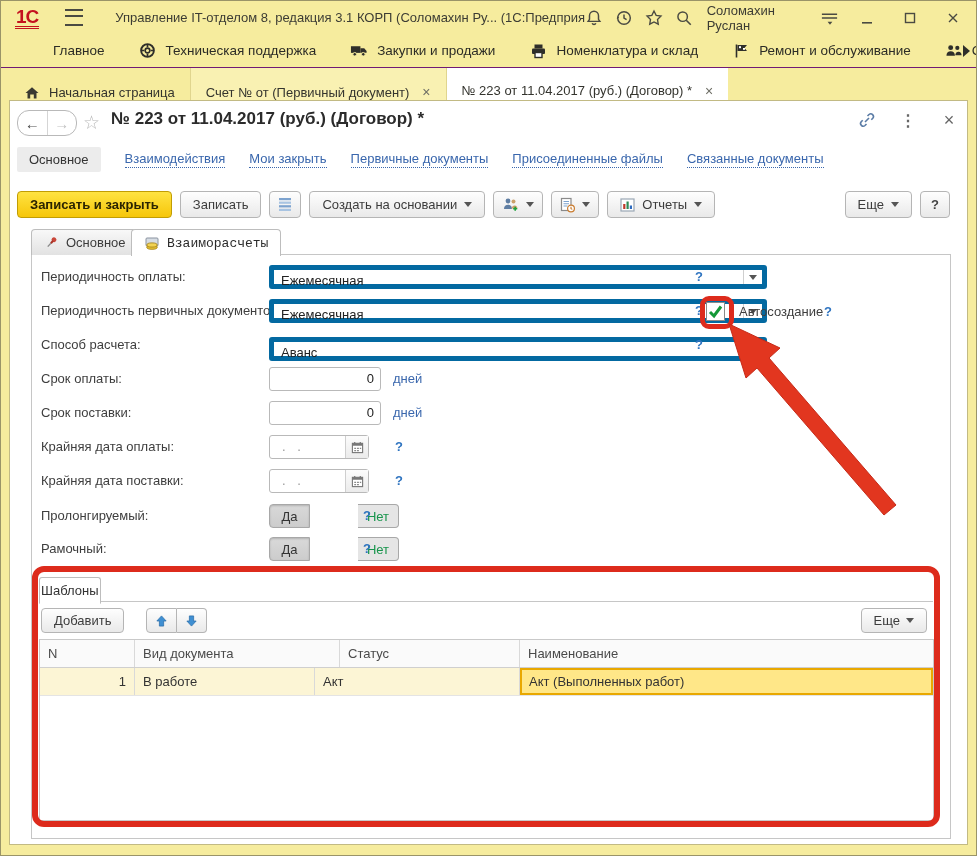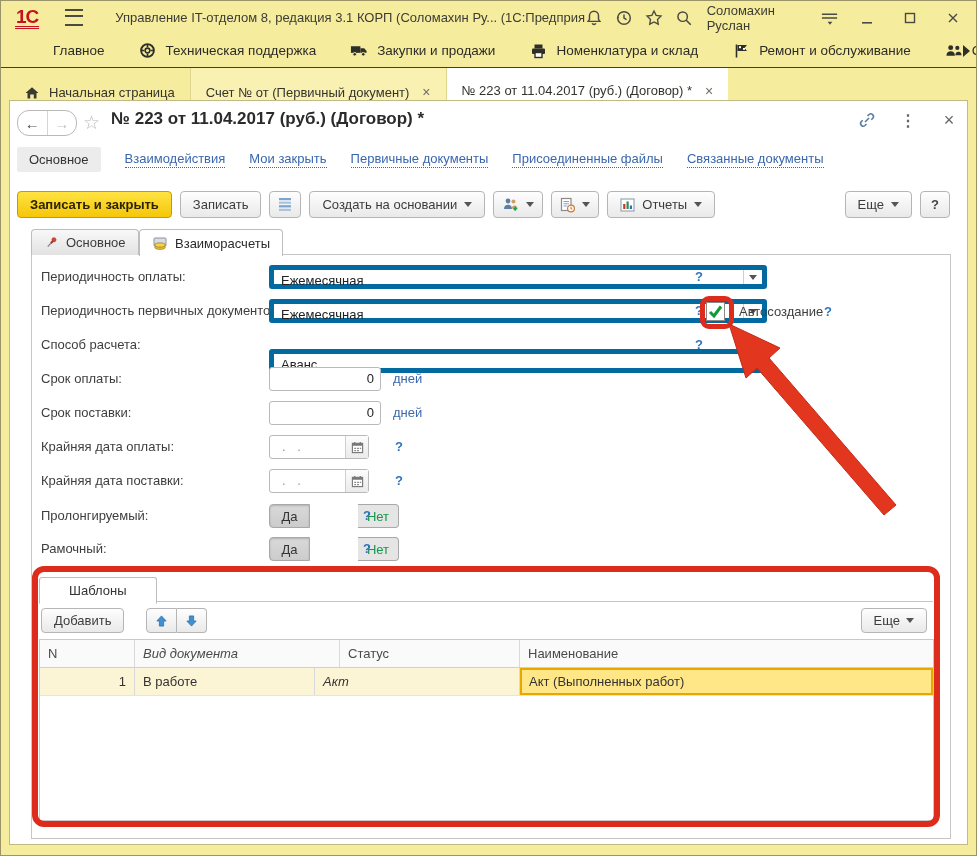--- a/index.html
+++ b/index.html
@@ -79,34 +79,34 @@
   .yn.no{background:#e5e5e5;border:1px solid #a8a8a8;border-left:none;border-radius:0 4px 4px 0;color:#18954c;margin-left:48px;}
 
   
   .cb-anno{position:absolute;left:699px;top:295px;width:34px;height:33px;border:5px solid #dd2b1c;border-radius:9px;box-sizing:border-box;z-index:6;}
   .checkbox{position:absolute;left:705px;top:301px;width:19px;height:19px;background:#fff;border:1px solid #8a8a8a;box-sizing:border-box;cursor:pointer;z-index:7;}
   .cb-label{position:absolute;left:738px;top:303px;color:#3e3e3e;}
   .cb-q{position:absolute;left:823px;top:303px;color:#2f74c0;font-weight:bold;cursor:pointer;}
 
   
   .tpl-strip{position:absolute;left:38px;top:600px;width:894px;height:1px;background:#c6c6c6;}
-  .tpl-tab{position:absolute;left:38px;top:576px;height:25px;background:#fff;border:1px solid #bdbdbd;border-bottom:1px solid #fff;border-radius:3px 3px 0 0;display:flex;align-items:center;padding:0 29px;color:#333;cursor:pointer;z-index:2;}
+  .tpl-tab{position:absolute;left:38px;top:576px;height:25px;background:#fff;border:1px solid #bdbdbd;border-bottom:1px solid #fff;border-radius:3px 3px 0 0;display:flex;align-items:center;padding:0 1px;color:#333;cursor:pointer;z-index:2;}
   .tpl-toolbar{position:absolute;left:40px;top:607px;right:49px;display:flex;align-items:center;gap:8px;}
   .sbtn{height:25px;display:inline-flex;align-items:center;gap:6px;padding:0 12px;background:linear-gradient(#fefefe,#e9e9e9);border:1px solid #b5b5b5;border-radius:4px;color:#3c3c3c;cursor:pointer;box-sizing:border-box;}
   .updown{display:flex;margin-left:14px;}
   .updown .sbtn{padding:0 8px;}
   .updown .sbtn:first-child{border-radius:4px 0 0 4px;}
   .updown .sbtn:last-child{border-radius:0 4px 4px 0;border-left:none;}
 
   .tpl-table{position:absolute;left:38px;top:638px;width:895px;height:182px;border:1px solid #c9c9c9;box-sizing:border-box;background:#fff;}
   .trow{display:flex;height:28px;box-sizing:border-box;}
   .trow.head{background:#fafafa;border-bottom:1px solid #cfcfcf;color:#4a4a4a;}
   .trow.data{background:#fcf5d5;border-bottom:1px solid #e4e4e4;cursor:pointer;}
   .tcell{box-sizing:border-box;padding:6px 8px 0 8px;border-right:1px solid #d9d9d9;overflow:hidden;white-space:nowrap;}
-  .c-n{width:95px;}.c-type{width:205px;font-style:italic;}.c-status{width:180px;}.c-name{flex:1;border-right:none;}
+  .c-n{width:95px;}.c-type{width:205px;}.c-status{width:180px;}.c-name{flex:1;border-right:none;}
   .trow.data .c-n{text-align:right;}
   .trow.data .c-name.selcell{background:#ffe788;border:2px solid #e9a800;padding-top:4px;padding-left:7px;}
 
   
   .big-red-rect{position:absolute;left:31px;top:565px;width:908px;height:261px;border:6px solid #dd2b1c;border-radius:12px;box-sizing:border-box;pointer-events:none;z-index:5;}
   .arrow-svg{position:absolute;left:0;top:0;width:977px;height:856px;pointer-events:none;z-index:8;}
 
   svg.ic{display:block;}
 </style>
 </head>
@@ -350,21 +350,21 @@
       <svg class="ic" width="15" height="15" viewBox="0 0 16 16">
           <g transform="rotate(42 8 8)">
             <circle cx="8" cy="4" r="2.6" fill="#c9473a"></circle>
             <rect x="6.9" y="5.6" width="2.2" height="3.4" fill="#a83327"></rect>
             <path d="M8 9v5" stroke="#8a8a8a" stroke-width="1.4"></path>
           </g>
         </svg>
     </span>
     <span>Основное</span>
   </div>
-  <div class="itab active" style="left:138px;">
+  <div class="itab active" style="left:130px;font-family:Liberation Mono, monospace;">
     <span>
       <svg class="ic" width="16" height="15" viewBox="0 0 16 15">
           <rect x="2" y="2" width="12" height="8" rx="1" fill="#d7dde4" stroke="#8a93a0" stroke-width="1"></rect>
           <ellipse cx="8" cy="11.2" rx="5.2" ry="2.1" fill="#e8c435" stroke="#a8861a" stroke-width="0.9"></ellipse>
           <ellipse cx="8" cy="9" rx="5.2" ry="2.1" fill="#f2d353" stroke="#a8861a" stroke-width="0.9"></ellipse>
         </svg>
     </span>
     <span>Взаиморасчеты</span>
   </div>
 
@@ -391,21 +391,21 @@
   <div class="cb-anno"></div>
   <div class="checkbox">
     <svg class="ic" width="17" height="17" viewBox="0 0 17 17">
         <polyline points="3,9 7,13 14,3.5" fill="none" stroke="#149938" stroke-width="3"></polyline>
       </svg>
   </div>
   <span class="cb-label">Автосоздание</span>
   <span class="cb-q">?</span>
 
   <div class="frow-label" style="top:332px;">Способ расчета:</div>
-  <div class="combo" style="top:348px;">
+  <div class="combo" style="top:336px;">
     <span class="val">Аванс</span>
     <span class="dd">
         <i></i>
       </span>
   </div>
   <span class="qmark" style="left:694px;top:332px;">?</span>
 
   <div class="frow-label" style="top:366px;">Срок оплаты:</div>
   <div class="numinput" style="top:366px;">0</div>
   <span class="suffix" style="top:366px;">дней</span>

